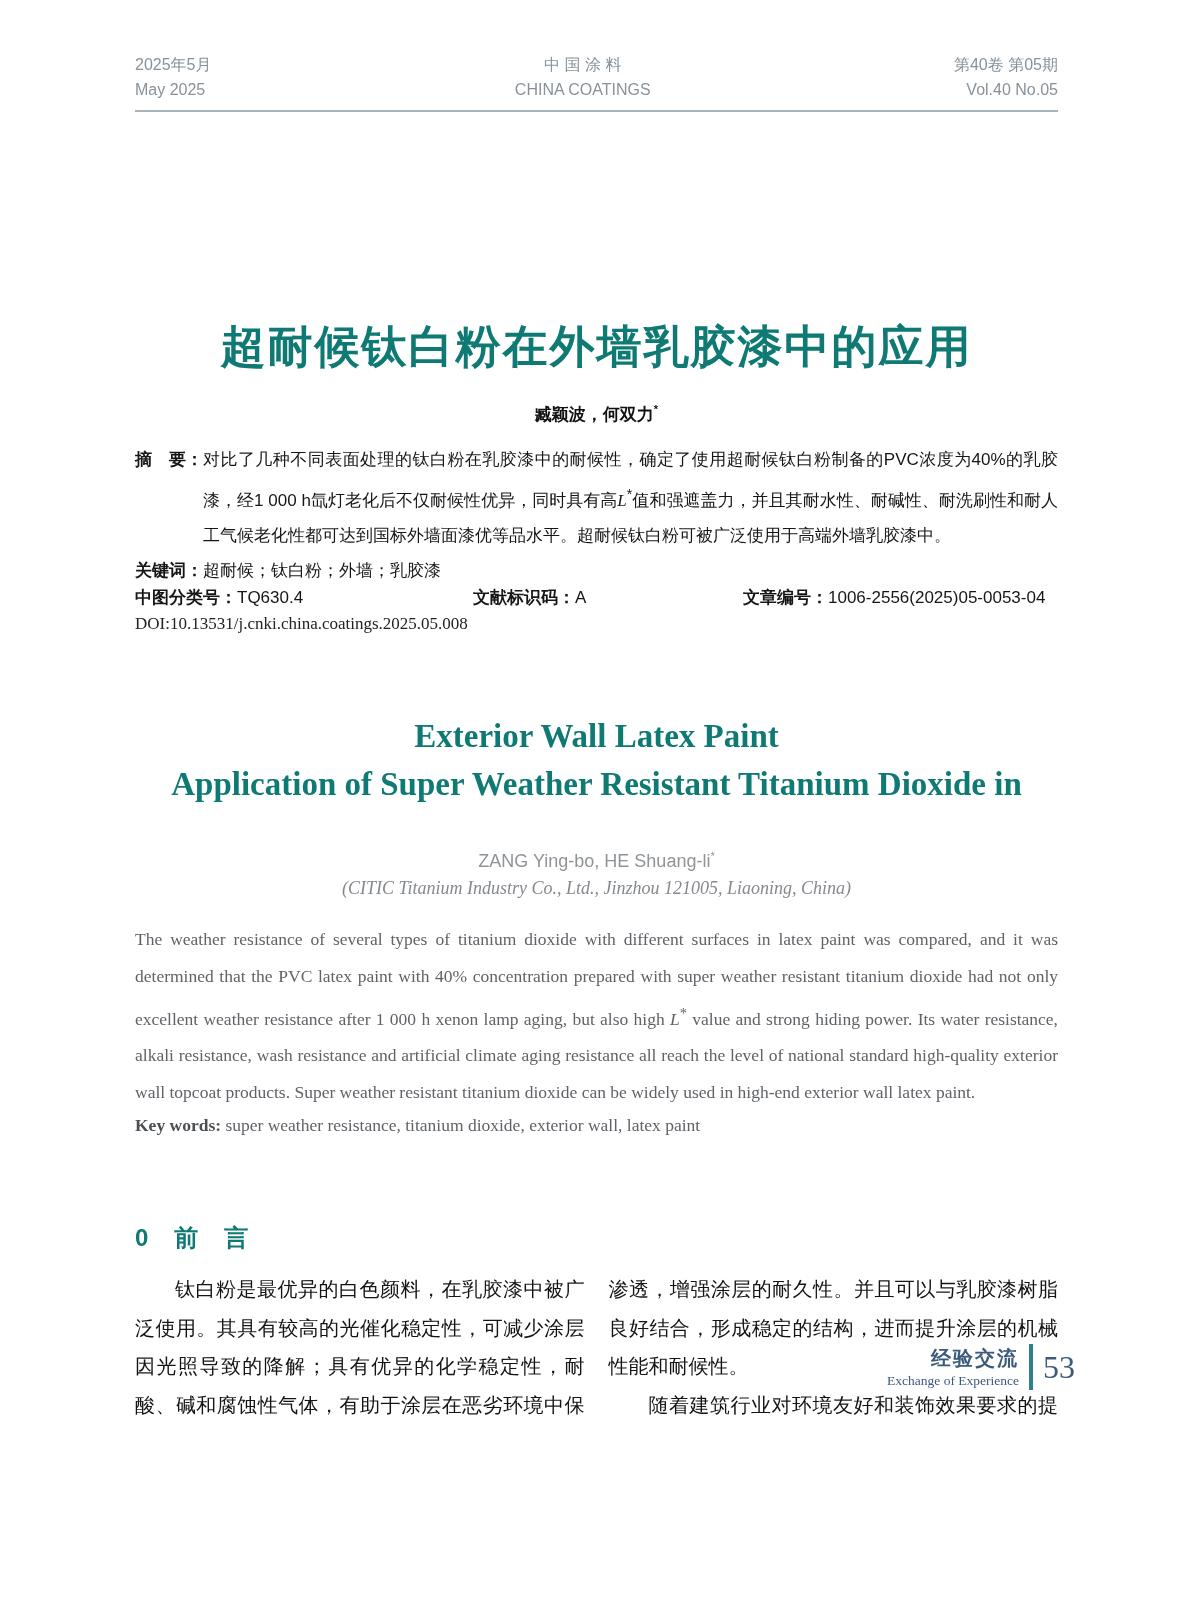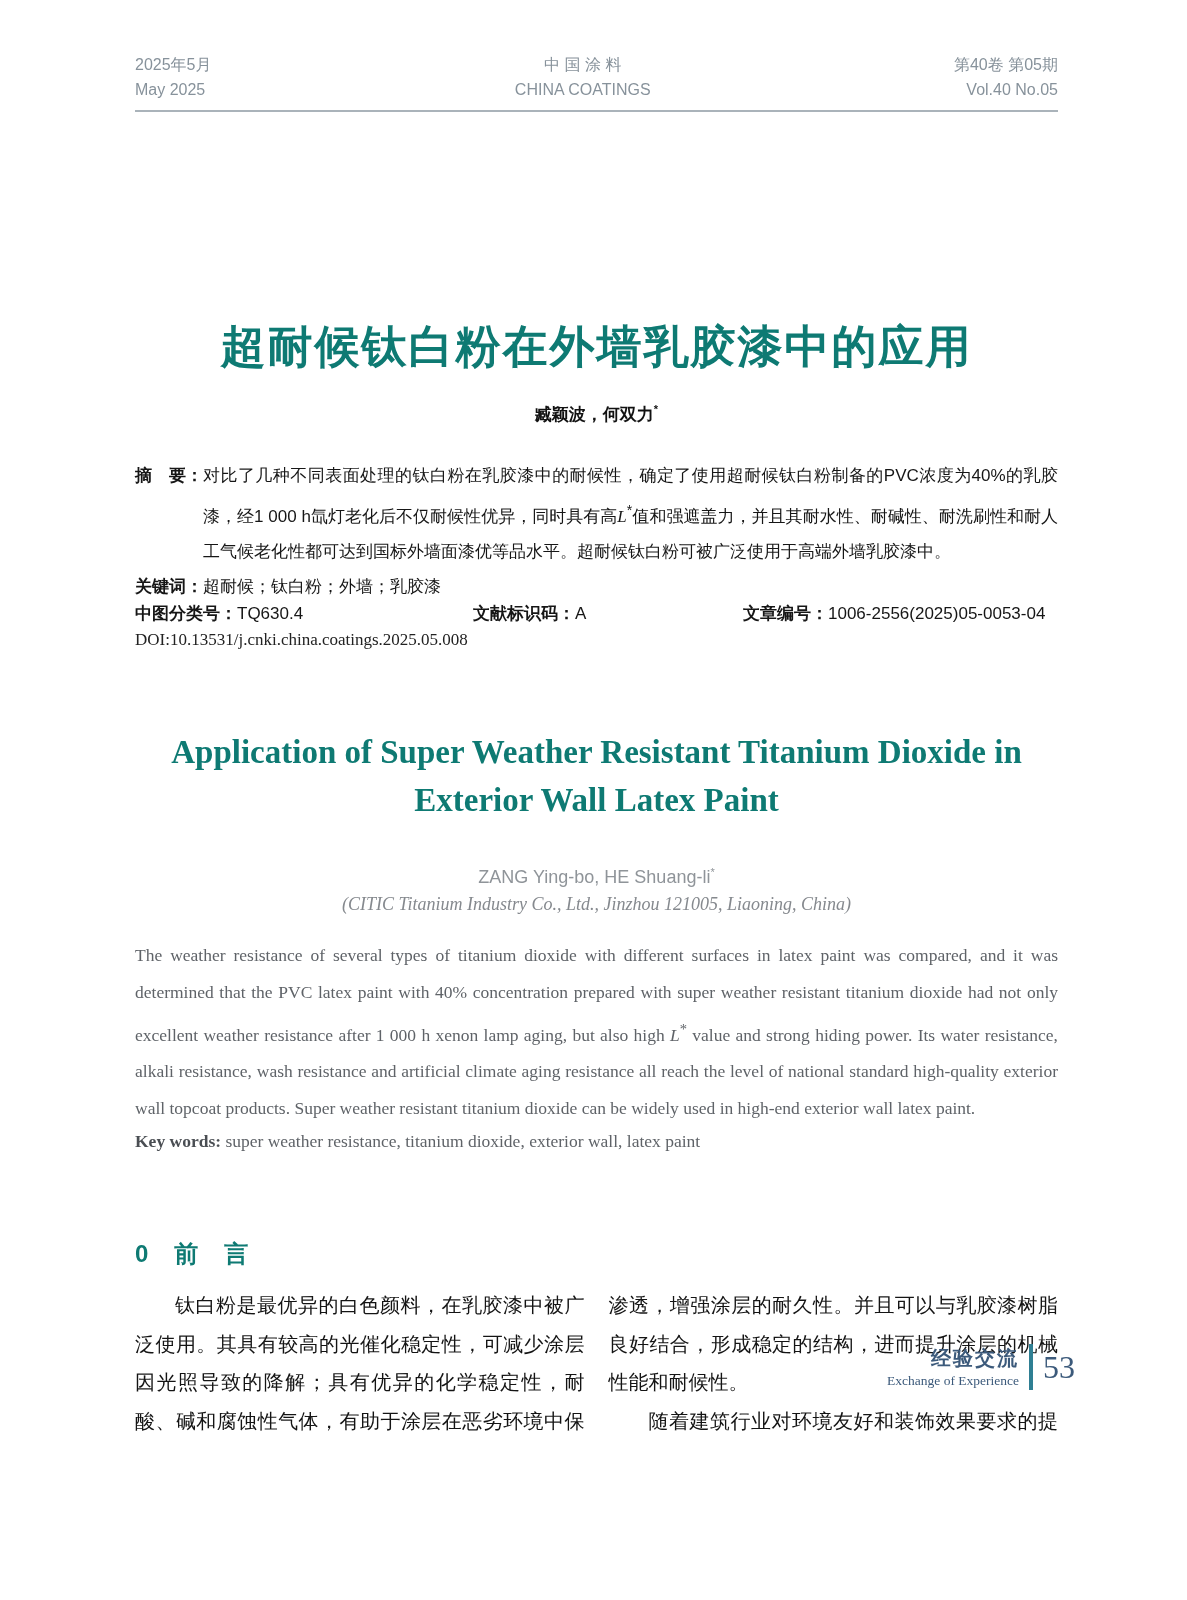--- a/index.html
+++ b/index.html
@@ -25,21 +25,21 @@
   .cn-title {
     margin-top:205px; text-align:center;
     font-size:45px; font-weight:bold; letter-spacing:2px;
     color:#0e7a73; font-family:"Liberation Sans", sans-serif;
   }
   .authors-cn { margin-top:26px; text-align:center; font-size:17px; font-weight:bold; color:#111; }
   .authors-cn sup { font-size:11px; }
   .affil-cn { margin-top:7px; text-align:center; font-size:16px; font-weight:bold; color:#111; }
 
   
-  .abs-cn { margin-top:32px; display:flex; font-size:17px; line-height:35px; color:#161616; }
+  .abs-cn { margin-top:16px; display:flex; font-size:17px; line-height:35px; color:#161616; }
   .abs-cn .lbl { flex:0 0 60px; font-weight:bold; white-space:nowrap; }
   .abs-cn .txt { flex:1; text-align:justify; }
   .lstar { font-family:"Liberation Serif", serif; font-style:italic; }
   .kw-cn { margin-top:6px; font-size:17px; color:#161616; }
   .kw-cn .lbl { font-weight:bold; }
 
   .class-row { margin-top:4px; display:flex; font-size:17px; color:#161616; }
   .class-row .item { flex:1; }
   .class-row .item.mid { flex:0 0 270px; }
   .class-row .item.last { flex:0 0 315px; }
@@ -135,22 +135,22 @@
     <div class="item mid">
       <span class="lbl">文献标识码：</span><span>A</span>
     </div>
     <div class="item last">
       <span class="lbl">文章编号：</span><span>1006-2556(2025)05-0053-04</span>
     </div>
   </div>
   <div class="doi">DOI:10.13531/j.cnki.china.coatings.2025.05.008</div>
 
   <div class="en-title">
+    <div>Exterior Wall Latex Paint</div>
     <div>Application of Super Weather Resistant Titanium Dioxide in</div>
-    <div>Exterior Wall Latex Paint</div>
   </div>
   <div class="authors-en">
     <span>ZANG Ying-bo, HE Shuang-li</span><sup>*</sup>
   </div>
   <div class="affil-en">(CITIC Titanium Industry Co., Ltd., Jinzhou 121005, Liaoning, China)</div>
 
   <div class="abs-en">
     <div class="txt">
       <span>The weather resistance of several types of titanium dioxide with different surfaces in latex paint was compared, and it was determined that the PVC latex paint with 40% concentration prepared with super weather resistant titanium dioxide had not only excellent weather resistance after 1 000 h xenon lamp aging, but also high </span><span class="lstar">L</span><sup>*</sup><span> value and strong hiding power. Its water resistance, alkali resistance, wash resistance and artificial climate aging resistance all reach the level of national standard high-quality exterior wall topcoat products. Super weather resistant titanium dioxide can be widely used in high-end exterior wall latex paint.</span>
     </div>

